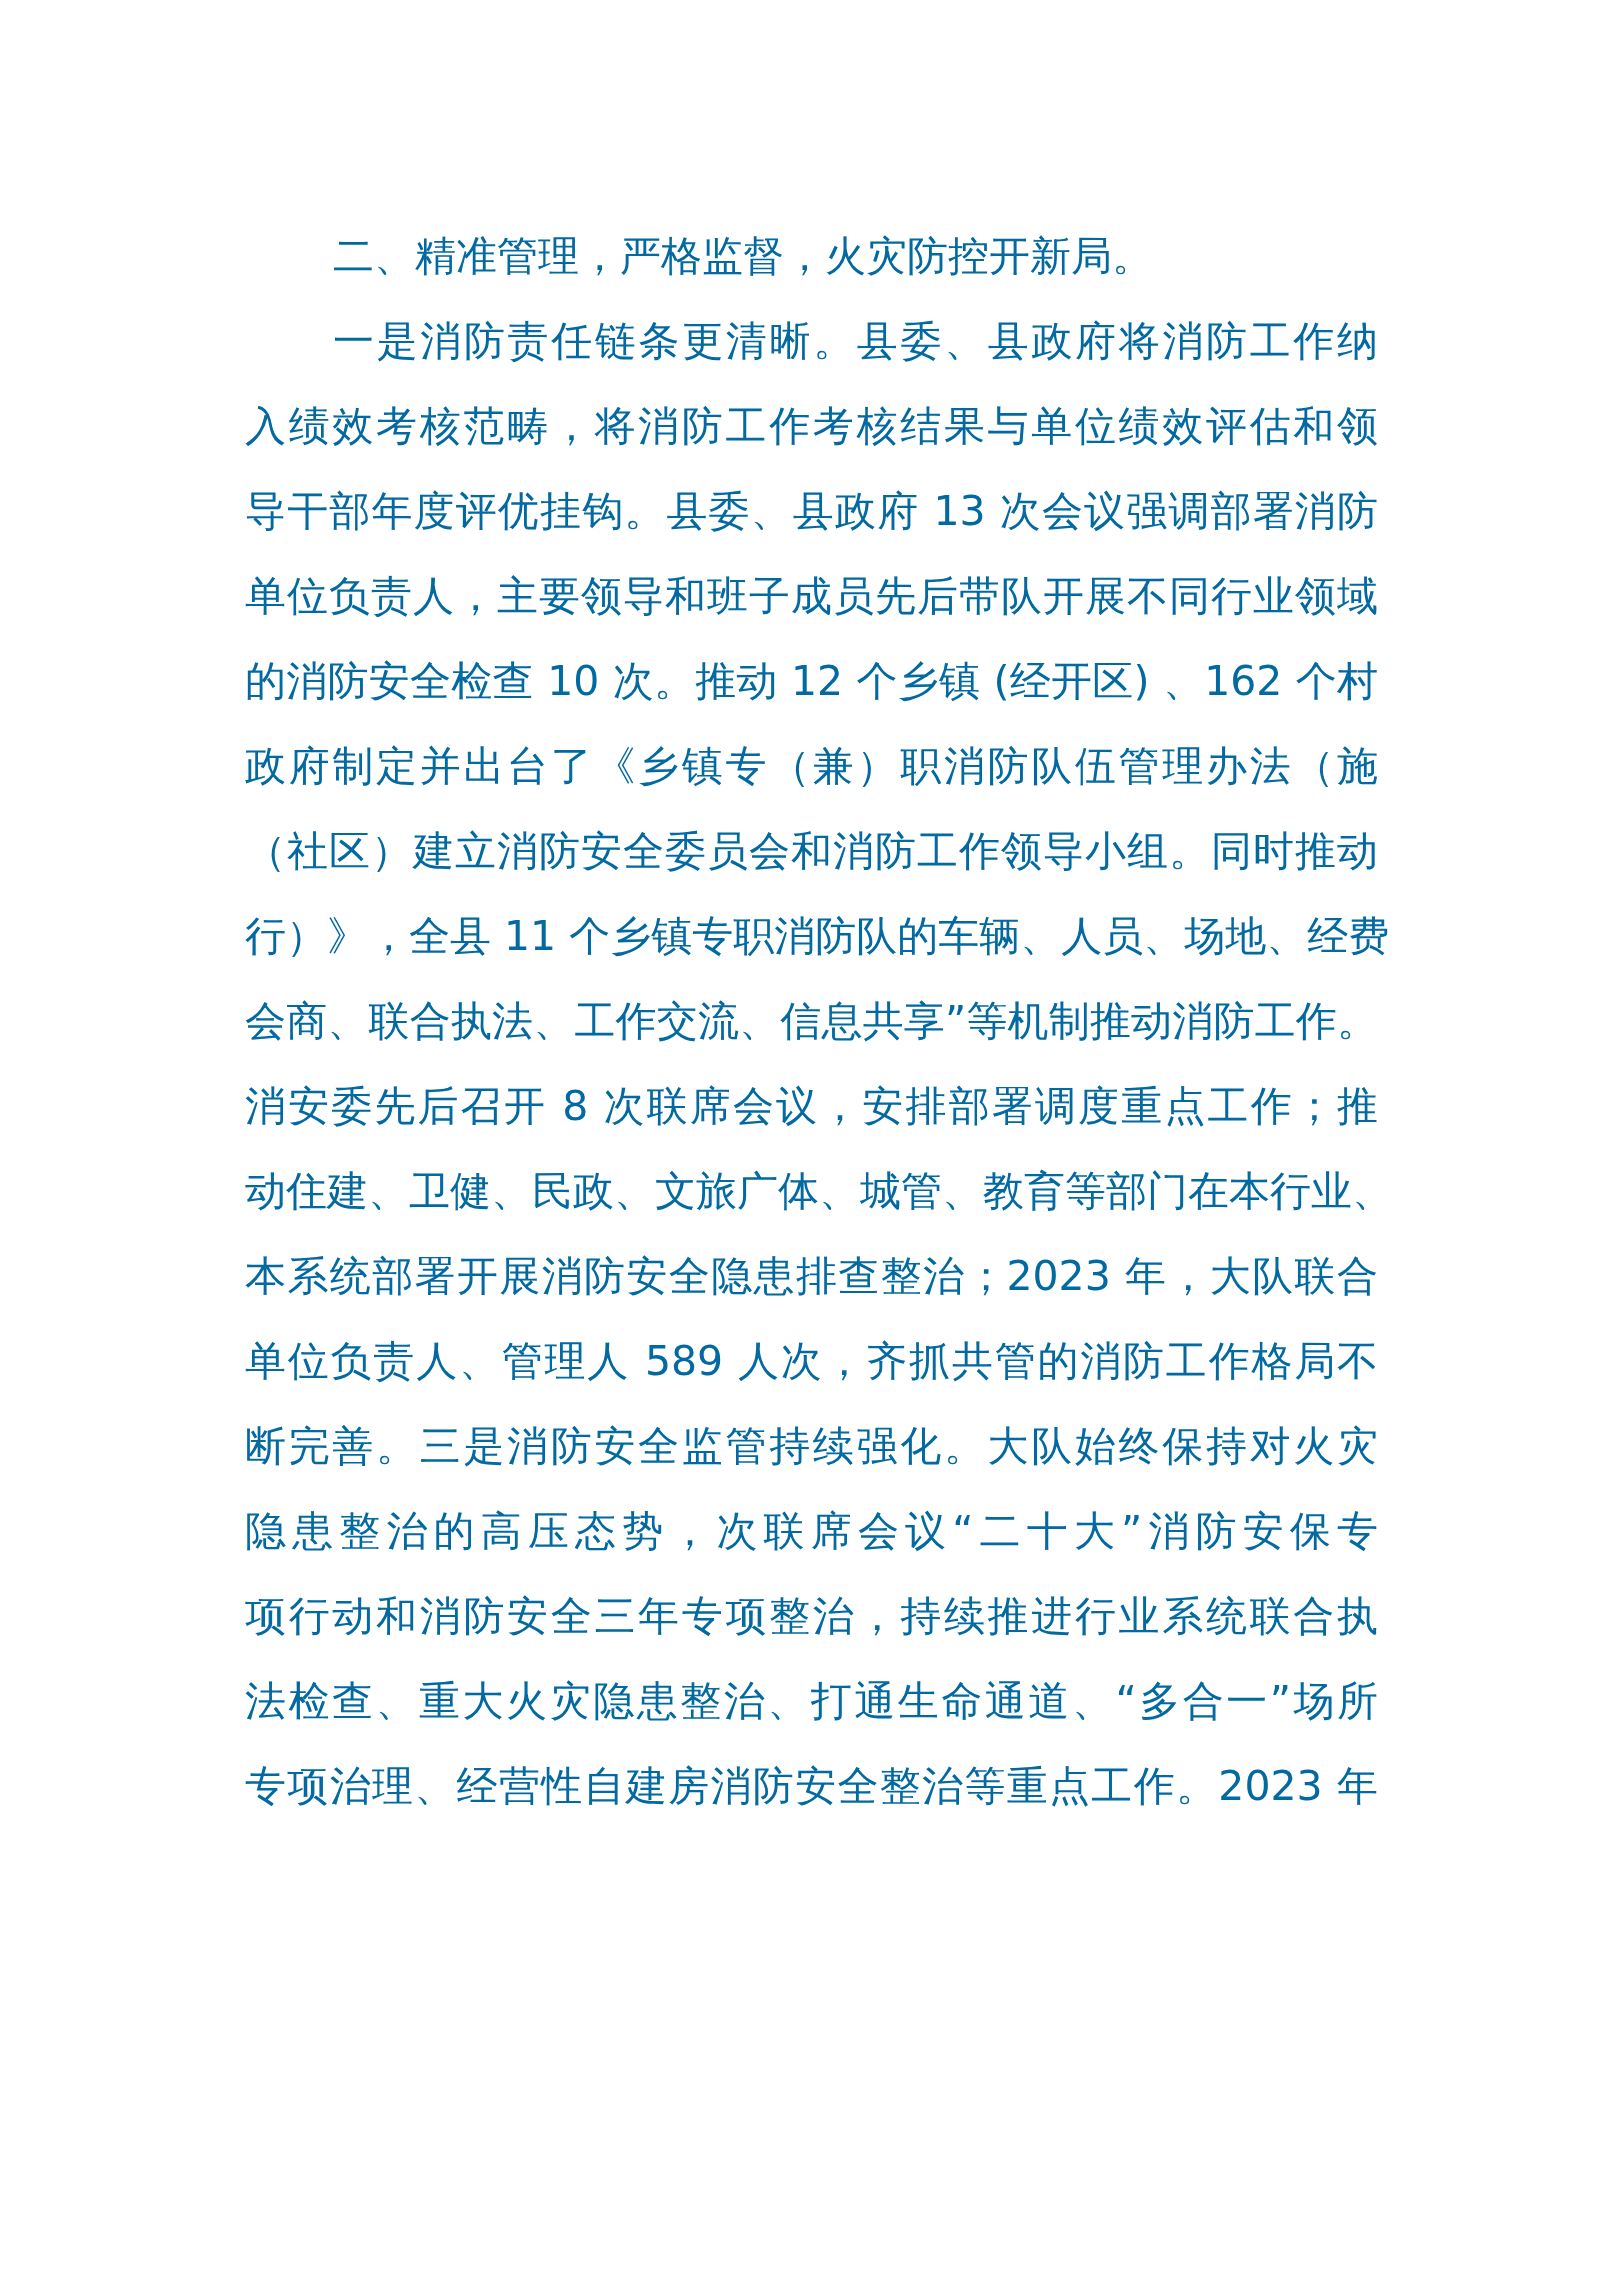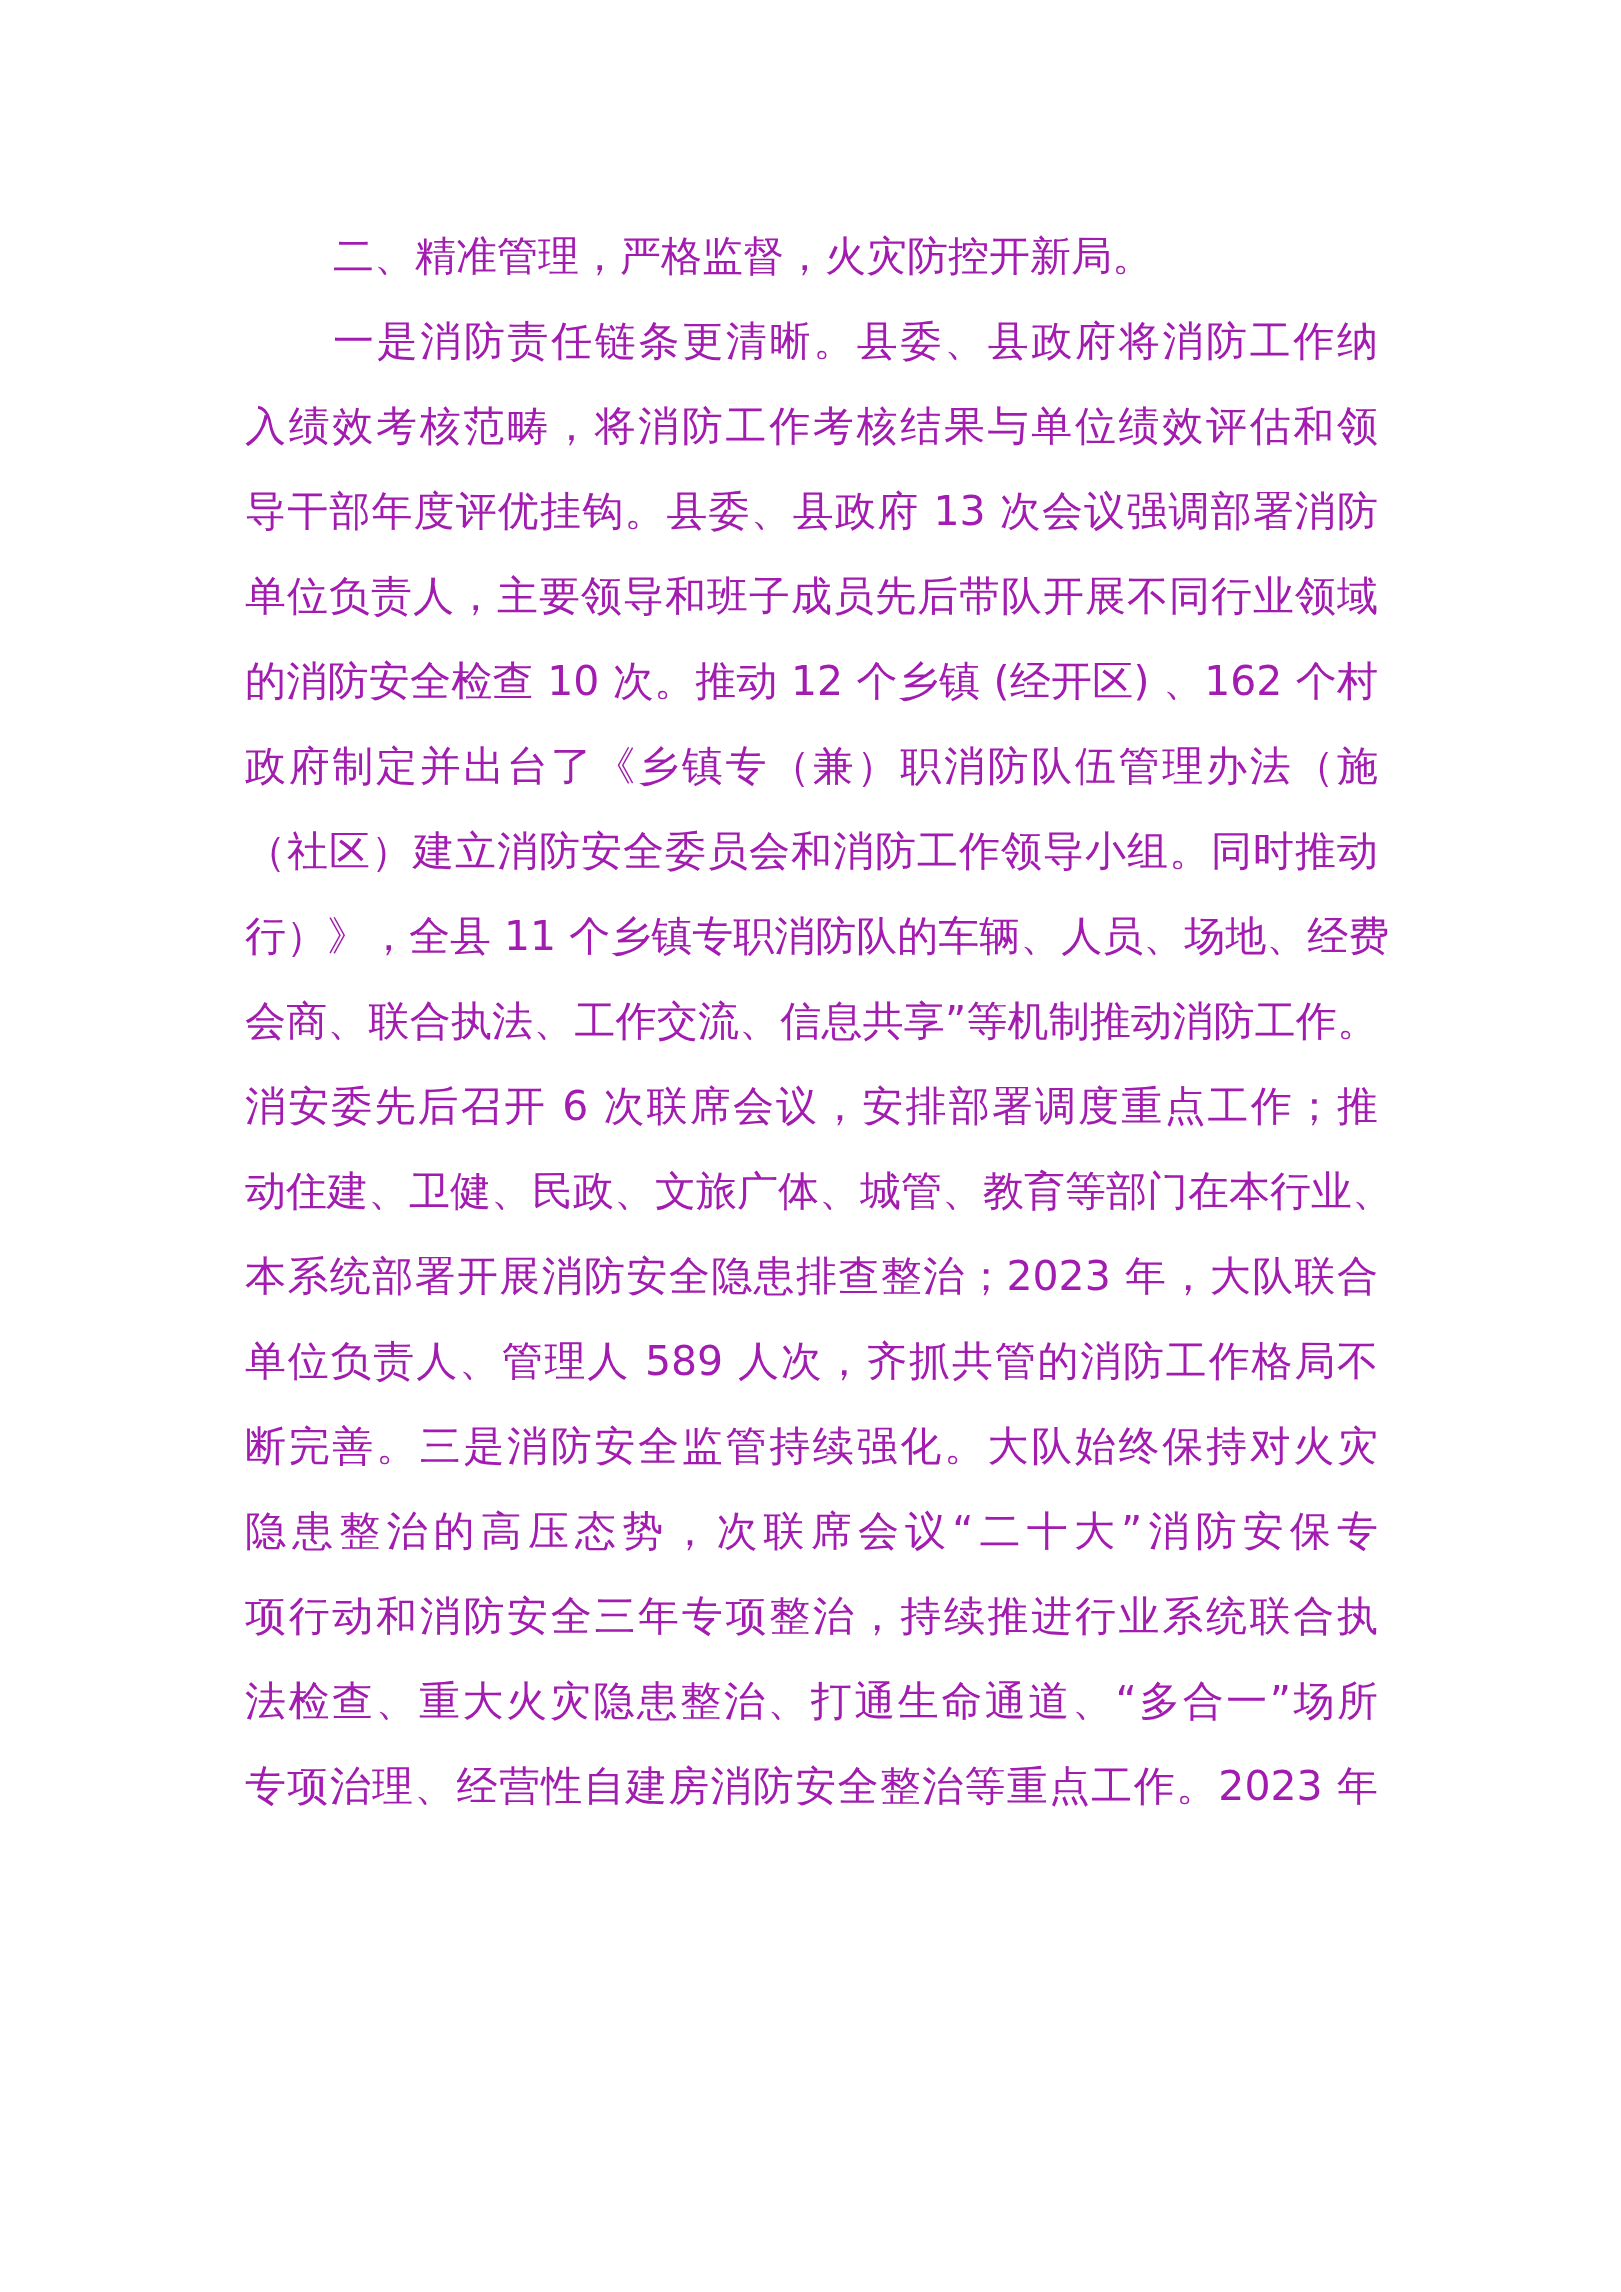--- a/index.html
+++ b/index.html
@@ -18,21 +18,21 @@
     left: 245px;
     top: 214px;
     width: 1133px;
   }
   .line {
     display: block;
     height: 85px;
     line-height: 85px;
     font-family: "DejaVu Sans", sans-serif;
     font-size: 41px;
-    color: #a21caf;
+    color: #0369a1;
     white-space: nowrap;
     text-align: justify;
     text-align-last: justify;
     letter-spacing: 0px;
   }
   .line.indent {
     padding-left: 88px;
   }
   .line.last {
     text-align-last: left;
@@ -45,21 +45,21 @@
   <div class="line indent last">二、精准管理，严格监督，火灾防控开新局。</div>
   <div class="line indent">一是消防责任链条更清晰。县委、县政府将消防工作纳</div>
   <div class="line">入绩效考核范畴，将消防工作考核结果与单位绩效评估和领</div>
   <div class="line">导干部年度评优挂钩。县委、县政府 13 次会议强调部署消防</div>
   <div class="line">单位负责人，主要领导和班子成员先后带队开展不同行业领域</div>
   <div class="line">的消防安全检查 10 次。推动 12 个乡镇 (经开区) 、162 个村</div>
   <div class="line">政府制定并出台了《乡镇专（兼）职消防队伍管理办法（施</div>
   <div class="line">（社区）建立消防安全委员会和消防工作领导小组。同时推动</div>
   <div class="line">行）》，全县 11 个乡镇专职消防队的车辆、人员、场地、经费</div>
   <div class="line">会商、联合执法、工作交流、信息共享”等机制推动消防工作。</div>
-  <div class="line">消安委先后召开 6 次联席会议，安排部署调度重点工作；推</div>
+  <div class="line">消安委先后召开 8 次联席会议，安排部署调度重点工作；推</div>
   <div class="line">动住建、卫健、民政、文旅广体、城管、教育等部门在本行业、</div>
   <div class="line">本系统部署开展消防安全隐患排查整治；2023 年，大队联合</div>
   <div class="line">单位负责人、管理人 589 人次，齐抓共管的消防工作格局不</div>
   <div class="line">断完善。三是消防安全监管持续强化。大队始终保持对火灾</div>
   <div class="line">隐患整治的高压态势，次联席会议“二十大”消防安保专</div>
   <div class="line">项行动和消防安全三年专项整治，持续推进行业系统联合执</div>
   <div class="line">法检查、重大火灾隐患整治、打通生命通道、“多合一”场所</div>
   <div class="line">专项治理、经营性自建房消防安全整治等重点工作。2023 年</div>
 </div>
 

